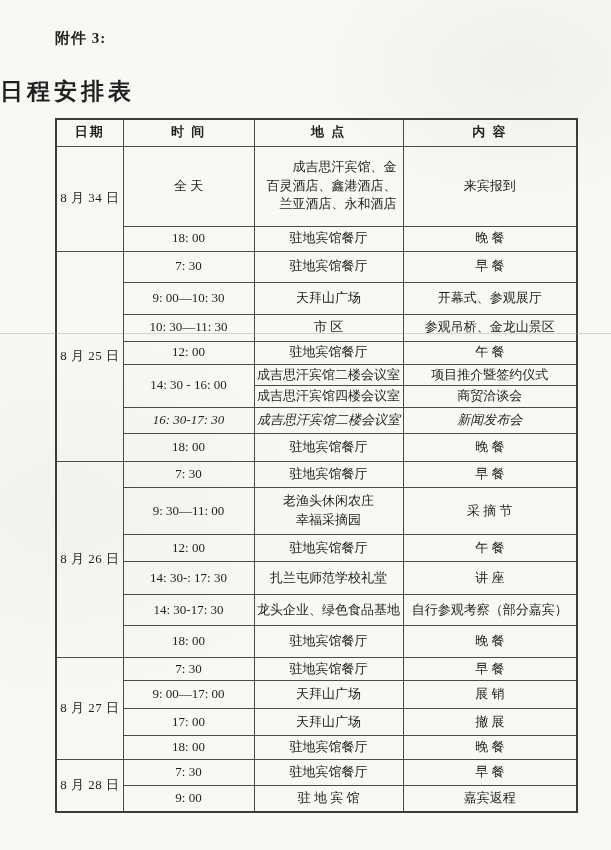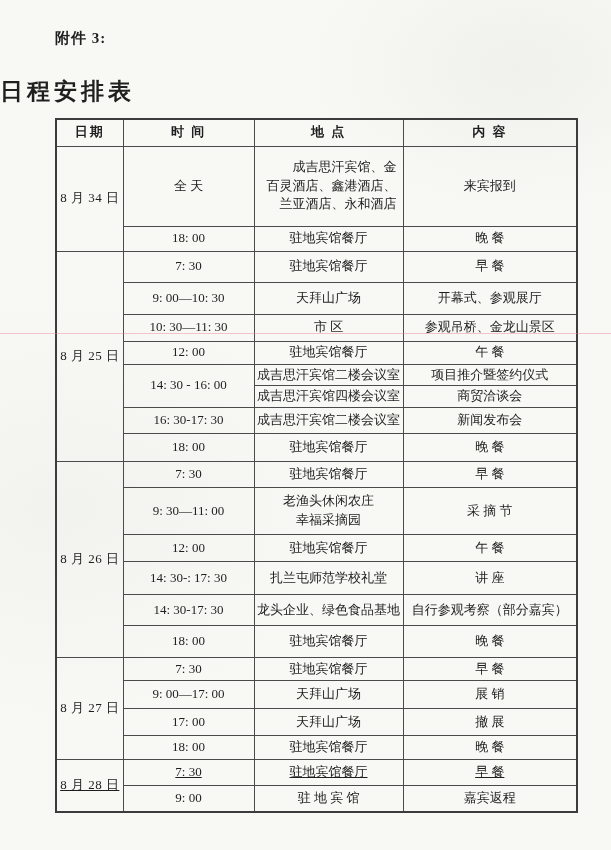--- a/index.html
+++ b/index.html
@@ -110,21 +110,21 @@
         </tr>
         <tr style="height: 21px;">
           <td class="time-cell" rowspan="2">14: 30 - 16: 00</td>
           <td class="place-cell">成吉思汗宾馆二楼会议室</td>
           <td class="content-cell">项目推介暨签约仪式</td>
         </tr>
         <tr style="height: 19px;">
           <td class="place-cell">成吉思汗宾馆四楼会议室</td>
           <td class="content-cell">商贸洽谈会</td>
         </tr>
-        <tr style="height: 26px;">
+        <tr style="height: 26px; font-style: italic;">
           <td class="time-cell">16: 30-17: 30</td>
           <td class="place-cell">成吉思汗宾馆二楼会议室</td>
           <td class="content-cell">新闻发布会</td>
         </tr>
         <tr style="height: 28px;">
           <td class="time-cell">18: 00</td>
           <td class="place-cell">驻地宾馆餐厅</td>
           <td class="content-cell">晚  餐</td>
         </tr>
         <tr style="height: 26px;">
@@ -173,21 +173,21 @@
         <tr style="height: 27px; margin-top: 28px;">
           <td class="time-cell">17: 00</td>
           <td class="place-cell">天拜山广场</td>
           <td class="content-cell">撤  展</td>
         </tr>
         <tr style="height: 24px;">
           <td class="time-cell">18: 00</td>
           <td class="place-cell">驻地宾馆餐厅</td>
           <td class="content-cell">晚  餐</td>
         </tr>
-        <tr style="height: 26px; text-decoration: underline;">
+        <tr style="height: 26px;">
           <td class="date-cell" rowspan="2">8 月 28 日</td>
           <td class="time-cell">7: 30</td>
           <td class="place-cell">驻地宾馆餐厅</td>
           <td class="content-cell">早  餐</td>
         </tr>
         <tr style="height: 26px;">
           <td class="time-cell">9: 00</td>
           <td class="place-cell">驻 地 宾 馆</td>
           <td class="content-cell">嘉宾返程</td>
         </tr>

